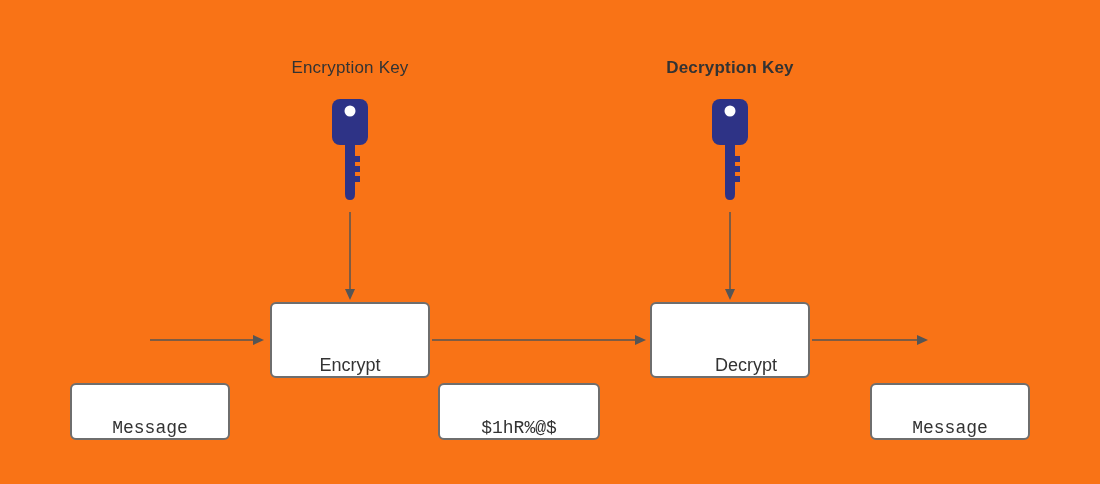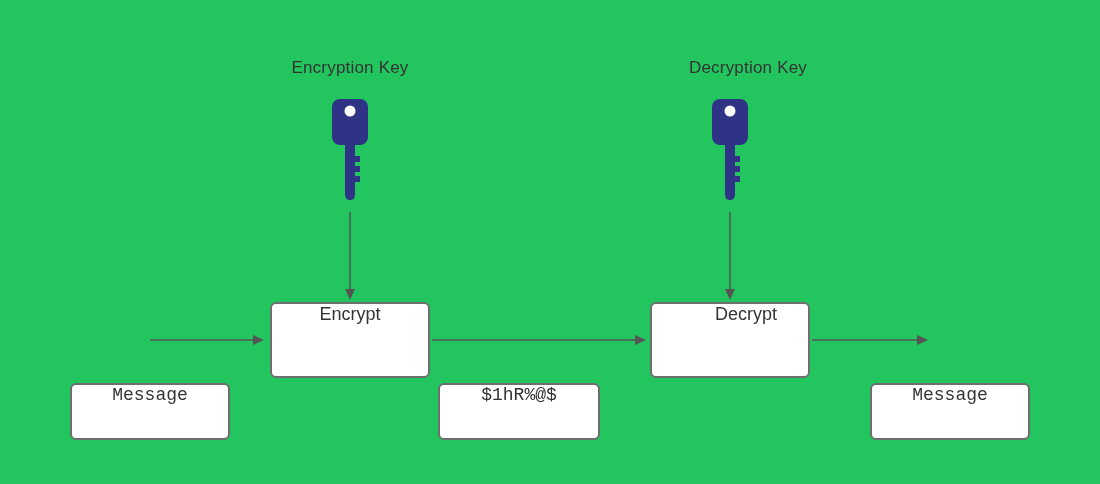--- a/index.html
+++ b/index.html
@@ -5,54 +5,54 @@
   html, body {
     margin: 0;
     padding: 0;
     background: #ffffff;
     font-family: "Liberation Sans", sans-serif;
   }
   .canvas {
     position: relative;
     width: 1100px;
     height: 484px;
-    background: #22c55e;
+    background: #f97316;
     overflow: hidden;
   }
   .abs { position: absolute; }
   .key-label {
     width: 200px;
     text-align: center;
     font-size: 17px;
     color: #333333;
     letter-spacing: 0.2px;
   }
   .node-box {
     box-sizing: border-box;
     border: 2px solid #6e6e6e;
     border-radius: 6px;
     background: #ffffff;
     display: flex;
-    align-items: flex-start;
+    align-items: flex-end;
     justify-content: center;
     font-size: 18px;
     color: #333333;
   }
   .process-box { width: 160px; height: 76px; }
   .data-box { width: 160px; height: 57px; font-family: Liberation Mono, monospace; }
   svg { display: block; }
 </style>
 </head>
 <body>
 
 <div class="canvas">
 
   <div class="abs key-label" style="left:250px; top:58px;">Encryption Key</div>
 
-  <div class="abs key-label" style="left:648px; top:58px;">Decryption Key</div>
+  <div class="abs key-label" style="left:630px; top:58px;font-weight:bold;">Decryption Key</div>
 
   <svg class="abs" style="left:331px; top:98px;" width="38" height="107" viewBox="0 0 38 107" aria-hidden="true">
     <rect x="1" y="1" width="36" height="46" rx="8" fill="#2e3386"></rect>
     <circle cx="19" cy="13" r="5.5" fill="#ffffff"></circle>
     <path d="M14,46 L24,46 L24,58 L29,58 L29,64 L24,64 L24,68 L29,68 L29,74 L24,74 L24,78 L29,78 L29,84 L24,84 L24,96 Q24,102 19,102 Q14,102 14,96 Z" fill="#2e3386"></path>
   </svg>
 
   <svg class="abs" style="left:711px; top:98px;" width="38" height="107" viewBox="0 0 38 107" aria-hidden="true">
     <rect x="1" y="1" width="36" height="46" rx="8" fill="#2e3386"></rect>
     <circle cx="19" cy="13" r="5.5" fill="#ffffff"></circle>

